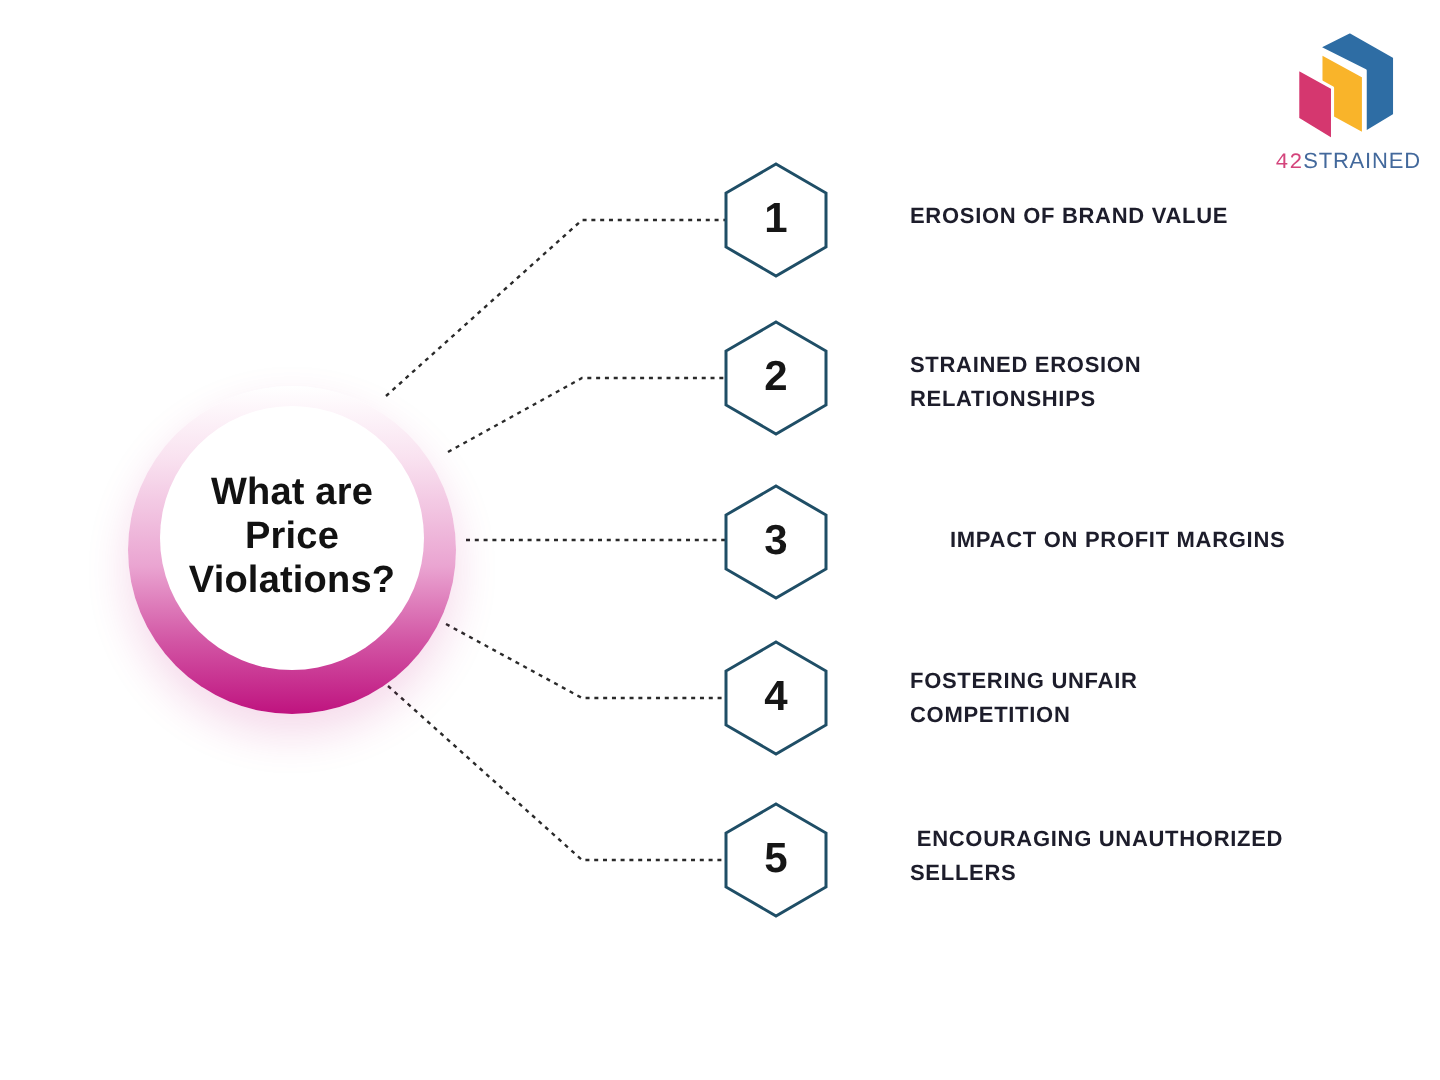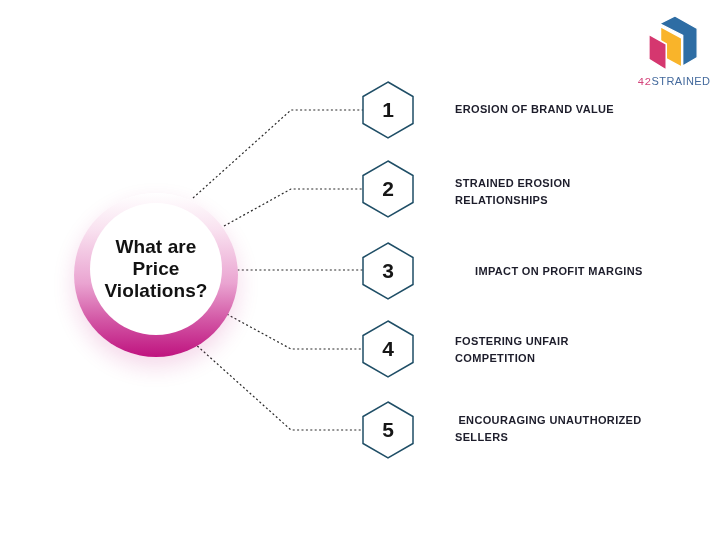--- a/index.html
+++ b/index.html
@@ -23,21 +23,21 @@
   .connectors polyline {
     fill: none;
     stroke: #2a2a2a;
     stroke-width: 1.2;
     stroke-dasharray: 2 2.4;
   }
 
   
   .center-ring {
     position: absolute;
-    left: 74px; top: 193px;
+    left: 64px; top: 193px;
     width: 164px; height: 164px;
     border-radius: 50%;
     background: linear-gradient(180deg, #ffffff 0%, #f9e2f0 22%, #eaa4d1 55%, #d255a4 78%, #bf137f 100%);
     box-shadow: 0 10px 22px rgba(191, 19, 127, 0.16);
   }
   .center-inner {
     position: absolute;
     left: 16px; top: 10px;
     width: 132px; height: 132px;
     border-radius: 50%;

